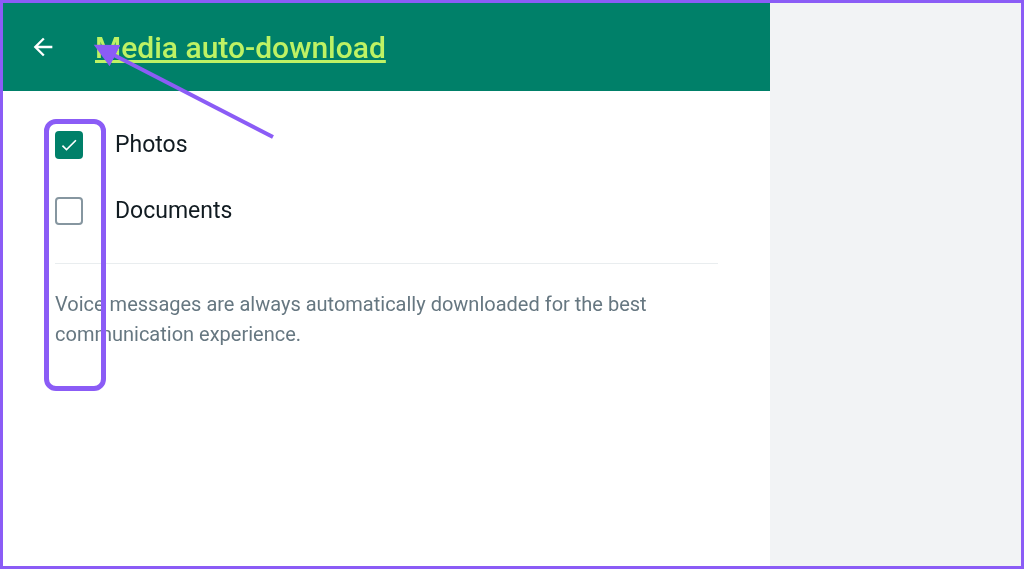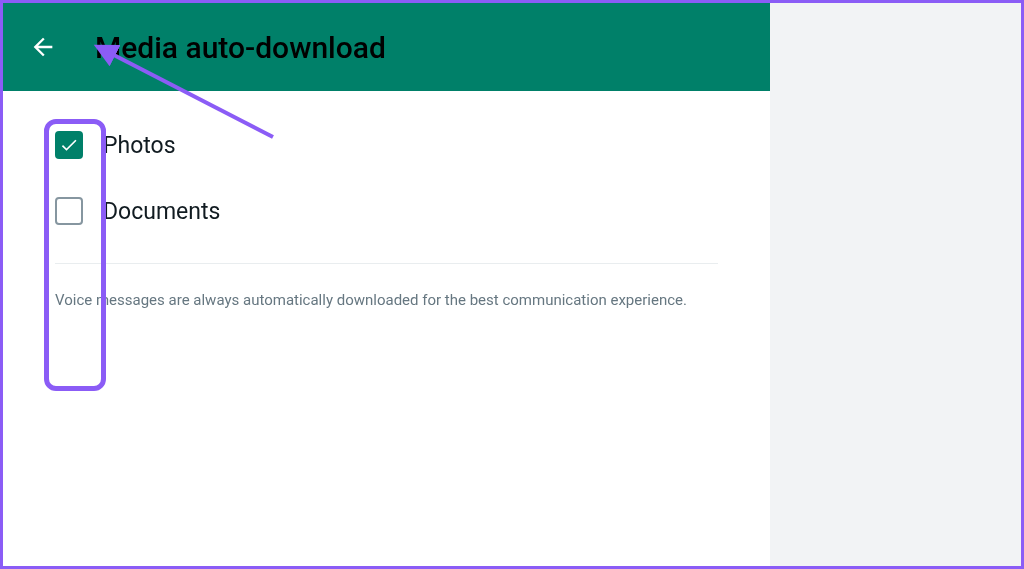--- a/index.html
+++ b/index.html
@@ -38,32 +38,34 @@
     .back-button {
       width: 40px;
       height: 40px;
       display: flex;
       align-items: center;
       justify-content: center;
       margin-right: 32px;
       cursor: pointer;
     }
     .header-title {
-      color: #000000;
+      color: #bef264;
       font-size: 30px;
       font-weight: 500;
+      text-decoration: underline;
     }
     .content {
       padding: 40px 52px 20px 52px;
     }
     .option-row {
       display: flex;
-      align-items: center;
+      align-items: flex-start;
       margin-bottom: 38px;
       cursor: pointer;
+      gap: 12px;
     }
     .checkbox {
       width: 28px;
       height: 28px;
       border-radius: 4px;
       margin-right: 20px;
       display: flex;
       align-items: center;
       justify-content: center;
       flex-shrink: 0;
@@ -79,21 +81,21 @@
       color: #111b21;
       font-size: 23px;
     }
     .divider {
       height: 1px;
       background: #e9edef;
       margin: 10px 0 25px 0;
     }
     .footer-text {
       color: #667781;
-      font-size: 15px;
+      font-size: 20px;
       line-height: 1.5;
     }
     .highlight-box {
       position: absolute;
       border: 5px solid #8b5cf6;
       border-radius: 12px;
       pointer-events: none;
     }
     .highlight-checkboxes {
       top: 116px;

